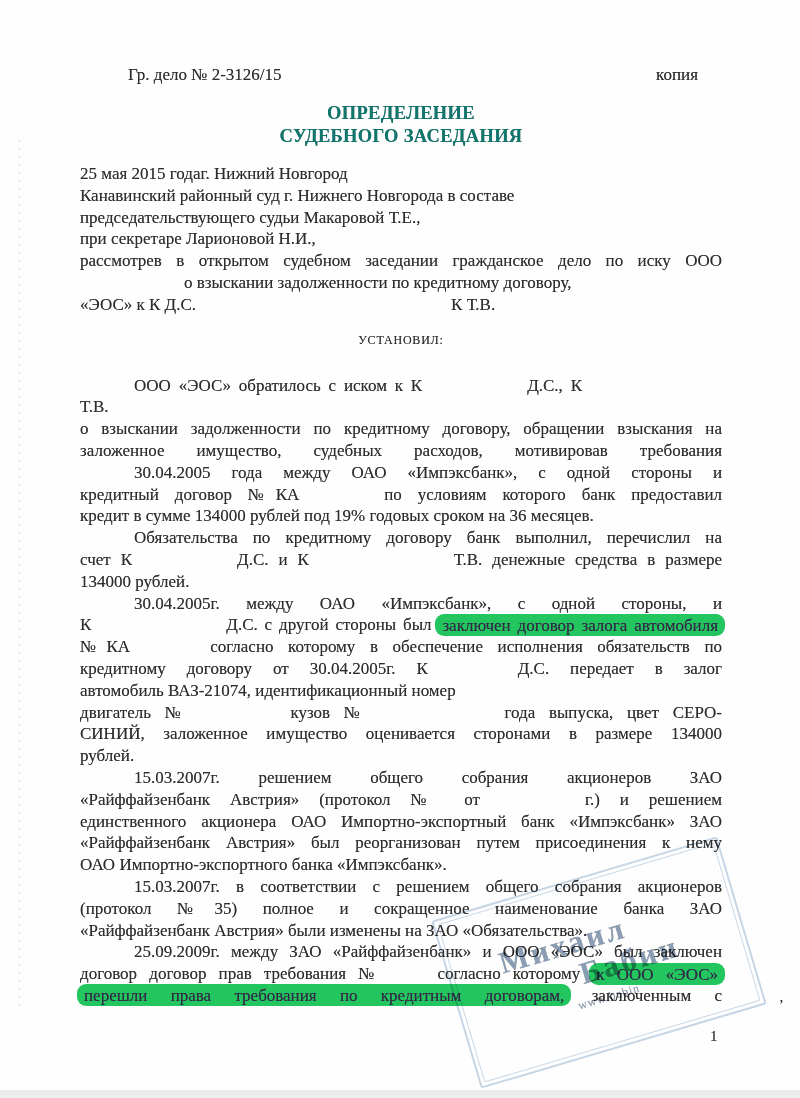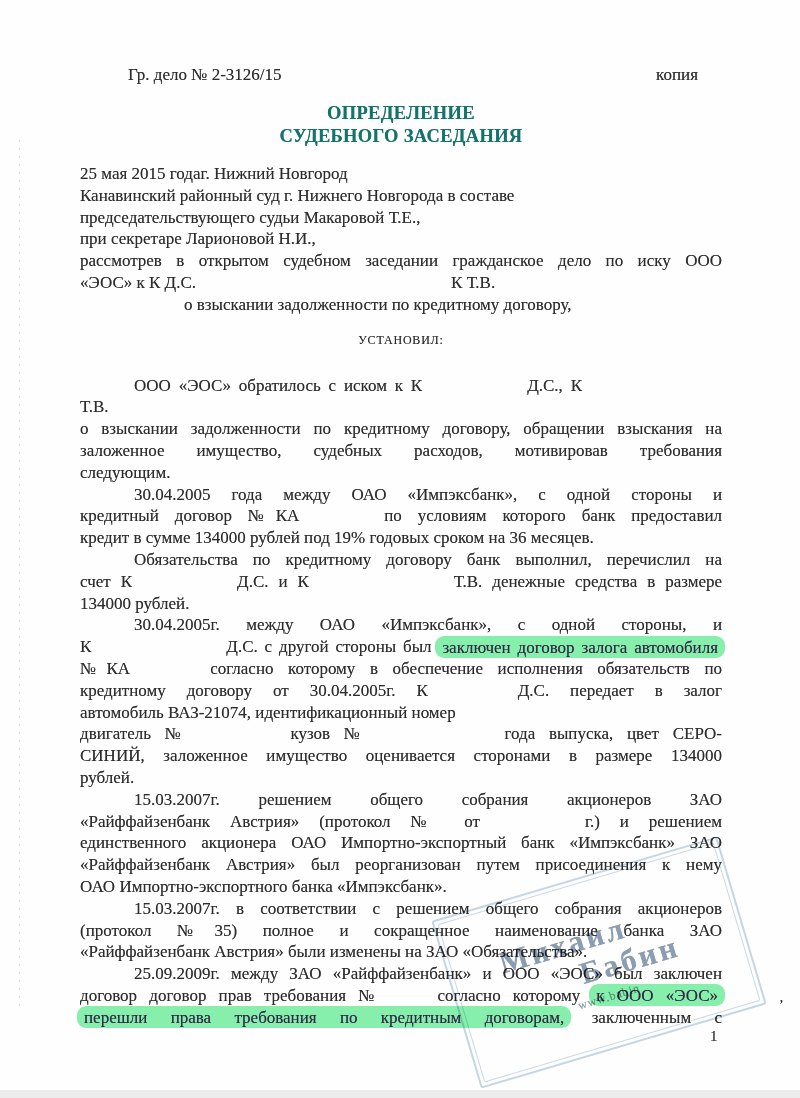--- a/index.html
+++ b/index.html
@@ -26,21 +26,21 @@
 
   .ln { font-size:17px; line-height:21.8px; }
   .j  { text-align:justify; text-align-last:justify; }
   .tab { display:inline-block; width:54px; }
   .g   { display:inline-block; }
   .ind7 { padding-left:104px; }
 
   .ustanovil { margin-top:13px; margin-bottom:24px; text-align:center; font-size:12px; letter-spacing:.8px; line-height:22px; }
 
   .hl {
-    background:#86efac;
+    background:#22c55e;
     border-radius:9px;
     padding:1.5px 7px;
     margin:0 -3px;
     color:#33264a;
     box-decoration-break:clone;
   }
 
   .page-number { position:absolute; left:710px; top:1028px; font-size:15px; color:#3a3a3a; }
   .speck { position:absolute; left:779px; top:998px; font-size:14px; color:#222; }
 
@@ -97,29 +97,28 @@
 
     <div class="date-row">
       <span>25 мая 2015 года</span>
       <span>г. Нижний Новгород</span>
     </div>
 
     <div class="ln"><span>Канавинский  районный суд г. Нижнего Новгорода в составе</span></div>
     <div class="ln"><span>председательствующего судьи Макаровой Т.Е.,</span></div>
     <div class="ln"><span>при секретаре Ларионовой Н.И.,</span></div>
     <div class="ln j"><span>рассмотрев в открытом судебном заседании гражданское дело по иску ООО</span></div>
+    <div class="ln ind7"><span>о взыскании задолженности по кредитному договору,</span></div>
     <div class="ln"><span>«ЭОС»  к  К Д.С.</span><span class="g" style="width:255px"></span><span>К Т.В.</span></div>
-    <div class="ln ind7"><span>о взыскании задолженности по кредитному договору,</span></div>
 
     <div class="ustanovil">УСТАНОВИЛ:</div>
 
     <div class="ln j"><span class="tab"></span><span>ООО «ЭОС» обратилось с иском к К</span><span class="g" style="width:105px"></span><span>Д.С., К</span><span class="g" style="width:140px"></span><span>Т.В.</span></div>
     <div class="ln j"><span>о взыскании задолженности по кредитному договору, обращении взыскания на</span></div>
     <div class="ln j"><span>заложенное имущество, судебных расходов, мотивировав требования</span></div>
-    <div class="ln"><span>следующим.</span></div>
 
     <div class="ln j"><span class="tab"></span><span>30.04.2005 года между ОАО «Импэксбанк», с одной стороны и</span></div>
     <div class="ln j"><span>кредитный договор №КА</span><span class="g" style="width:85px"></span><span>по условиям которого банк предоставил</span></div>
     <div class="ln"><span>кредит в сумме 134000 рублей под 19% годовых сроком на 36 месяцев.</span></div>
 
     <div class="ln j"><span class="tab"></span><span>Обязательства по кредитному договору банк выполнил, перечислил на</span></div>
     <div class="ln j"><span>счет К</span><span class="g" style="width:105px"></span><span>Д.С. и К</span><span class="g" style="width:145px"></span><span>Т.В. денежные средства в размере</span></div>
     <div class="ln"><span>134000 рублей.</span></div>
 
     <div class="ln j"><span class="tab"></span><span>30.04.2005г. между ОАО «Импэксбанк», с одной стороны, и</span></div>

